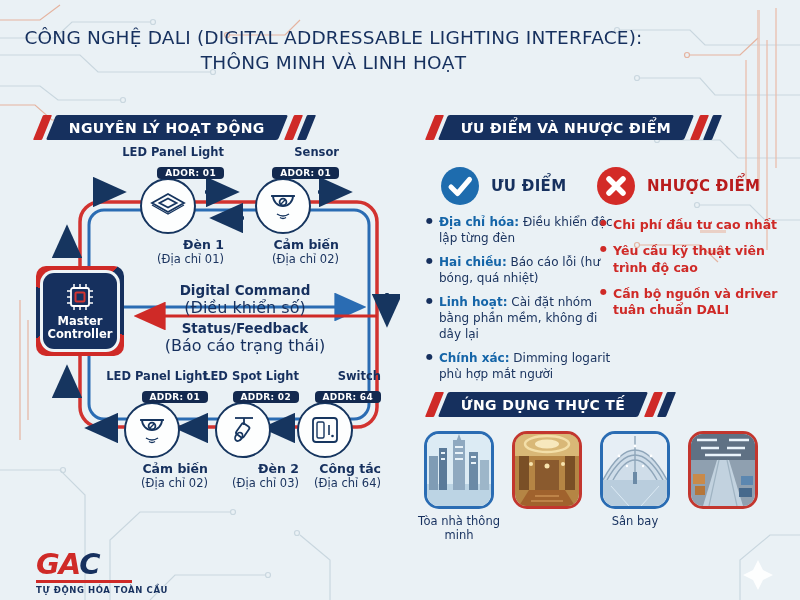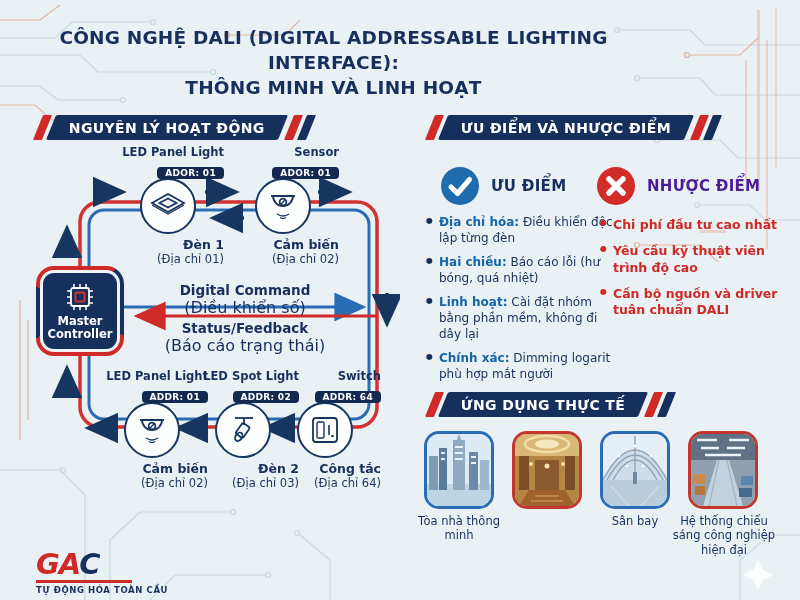--- a/index.html
+++ b/index.html
@@ -2,21 +2,21 @@
 <html><head>
 <meta charset="utf-8">
 <style>
   html,body{margin:0;padding:0;}
   body{font-family:"DejaVu Sans","Liberation Sans",sans-serif;}
   .stage{position:relative;width:800px;height:600px;background:#eaf1f5;overflow:hidden;}
   .abs{position:absolute;}
   svg{display:block;}
 
   
-  .title{left:0;top:26px;width:667px;text-align:center;color:#16305e;font-weight:700;
+  .title{left:0;top:26px;width:667px;text-align:center;color:#16305e;font-weight:400;
          font-size:18.5px;line-height:1.35;letter-spacing:.2px;}
 
   
   .banner{display:flex;align-items:stretch;height:25px;}
   .banner .slash{width:9px;margin-right:4px;transform:skewX(-22deg);border-radius:1px;}
   .banner .slash.red{background:#cf2a27;}
   .banner .slash.navy{background:#16305e;}
   .banner .bar{background:#16305e;transform:skewX(-22deg);display:flex;align-items:center;
                padding:0 18px;margin-right:6px;border-radius:2px;}
   .banner .bartext{transform:skewX(22deg);color:#ffffff;font-weight:800;font-size:14px;
@@ -27,21 +27,21 @@
   .ntitle{font-size:11.5px;font-weight:800;color:#16305e;white-space:nowrap;height:15px;}
   .nbadge{margin-top:1px;height:14px;}
   .nbadge span{display:inline-block;background:#13294f;color:#fff;font-size:9px;font-weight:700;
                padding:1px 8px;border-radius:4px;letter-spacing:.3px;}
   .ncircle{width:52px;height:52px;margin:3px auto 0;background:#fdfefe;border:2.5px solid #16355f;
            border-radius:50%;display:flex;align-items:center;justify-content:center;}
   .nname{margin-top:3px;font-size:12.5px;font-weight:800;color:#16305e;white-space:nowrap;}
   .naddr{font-size:11.5px;color:#1c3560;white-space:nowrap;}
 
   
-  .master{left:36px;top:266px;width:88px;height:90px;border-radius:18px;padding:4px;box-sizing:border-box;
+  .master{left:36px;top:266px;width:88px;height:90px;border-radius:10px;padding:4px;box-sizing:border-box;
           background:conic-gradient(from 40deg,#16305e 0 22%,#cf2a27 22% 55%,#16305e 55% 72%,#cf2a27 72% 100%);}
   .master-mid{width:100%;height:100%;background:#eef4f7;border-radius:14px;padding:3px;box-sizing:border-box;}
   .master-in{width:100%;height:100%;background:#16305e;border-radius:11px;display:flex;flex-direction:column;
              align-items:center;justify-content:center;color:#fff;}
   .master-in .mlabel{font-size:11.5px;font-weight:800;line-height:1.15;}
 
   
   .midlabel{width:190px;text-align:center;color:#16305e;}
   .midlabel .t{font-size:13.5px;font-weight:800;}
   .midlabel .s{font-size:16px;}
@@ -303,21 +303,21 @@
     <span class="ptext" style="color:#16305e;">ƯU ĐIỂM</span>
   </div>
 
   <div class="abs pchead" style="left:596px;top:166px;">
     <span>
       <svg width="40" height="40" viewBox="0 0 40 40">
         <circle cx="20" cy="20" r="19" fill="#d32b27"></circle>
         <path d="M13 13 L27 27 M27 13 L13 27" fill="none" stroke="#ffffff" stroke-width="5.5" stroke-linecap="round"></path>
       </svg>
     </span>
-    <span class="ptext" style="color:#4c1d95;">NHƯỢC ĐIỂM</span>
+    <span class="ptext" style="color:#b91c1c;">NHƯỢC ĐIỂM</span>
   </div>
 
   <div class="abs prolist" style="left:426px;top:215px;">
     <div class="pitem">
       <span class="plead">Địa chỉ hóa:</span> <span>Điều khiển độc lập từng đèn</span>
     </div>
     <div class="pitem">
       <span class="plead">Hai chiều:</span> <span>Báo cáo lỗi (hư bóng, quá nhiệt)</span>
     </div>
     <div class="pitem">
@@ -431,21 +431,20 @@
         </g>
       <rect x="2" y="40" width="12" height="10" fill="#c98a4a"></rect>
         <rect x="4" y="52" width="10" height="9" fill="#b5763a"></rect>
       <rect x="50" y="42" width="12" height="9" fill="#5c87b0"></rect>
         <rect x="48" y="54" width="13" height="9" fill="#46698c"></rect>
     </svg>
   </div>
 
   <div class="abs appcap" style="left:417px;top:514px;width:84px;">Tòa nhà thông minh</div>
   <div class="abs appcap" style="left:593px;top:514px;width:84px;">Sân bay</div>
-  <div class="abs appcap" style="left:668px;top:514px;width:112px;">Hệ thống chiếu sáng công nghiệp hiện đại</div>
 
   <div class="abs" style="left:36px;top:550px;">
     <div class="logo-text"><span class="logo-ga">GA</span><span class="logo-c">C</span></div>
     <div style="width:96px;height:3px;background:#cf2a27;margin-top:1px;"></div>
     <div class="logo-tag">TỰ ĐỘNG HÓA TOÀN CẦU</div>
   </div>
 
 </div>
 
 </body></html>

